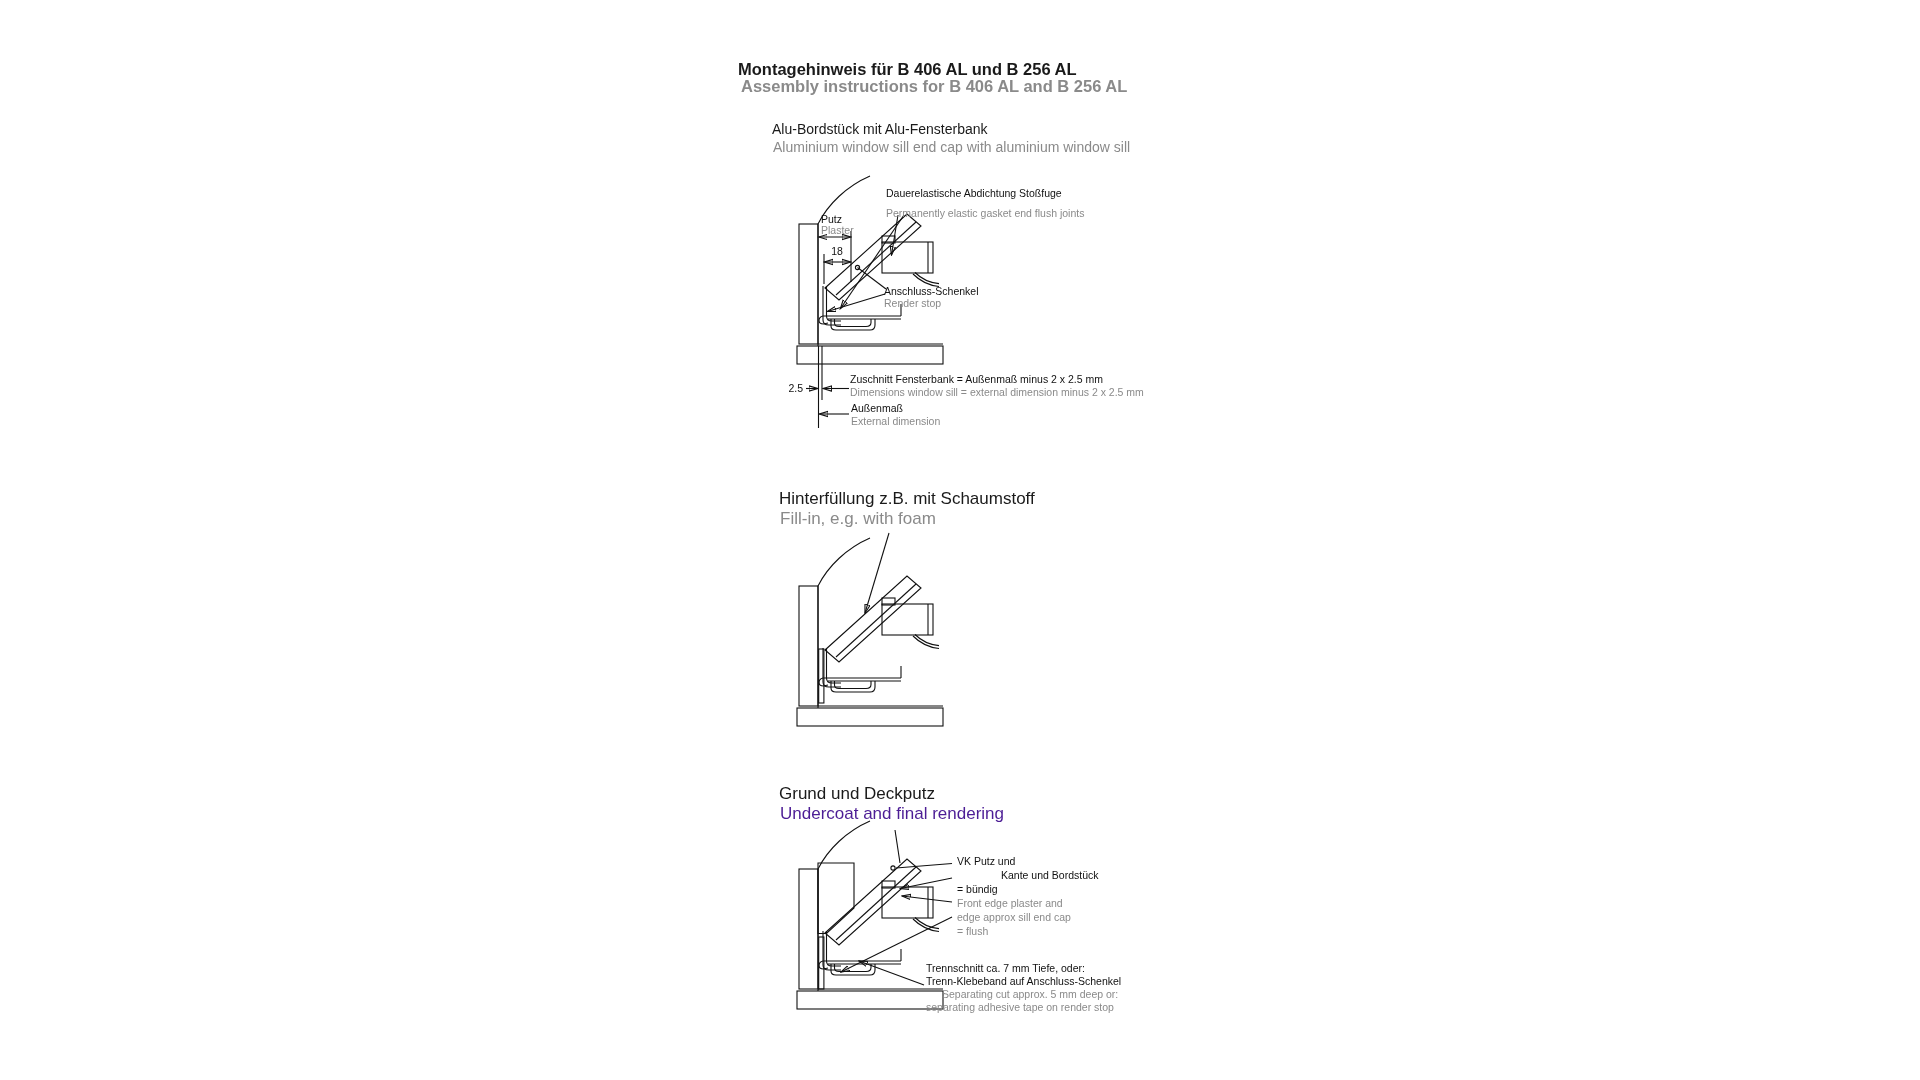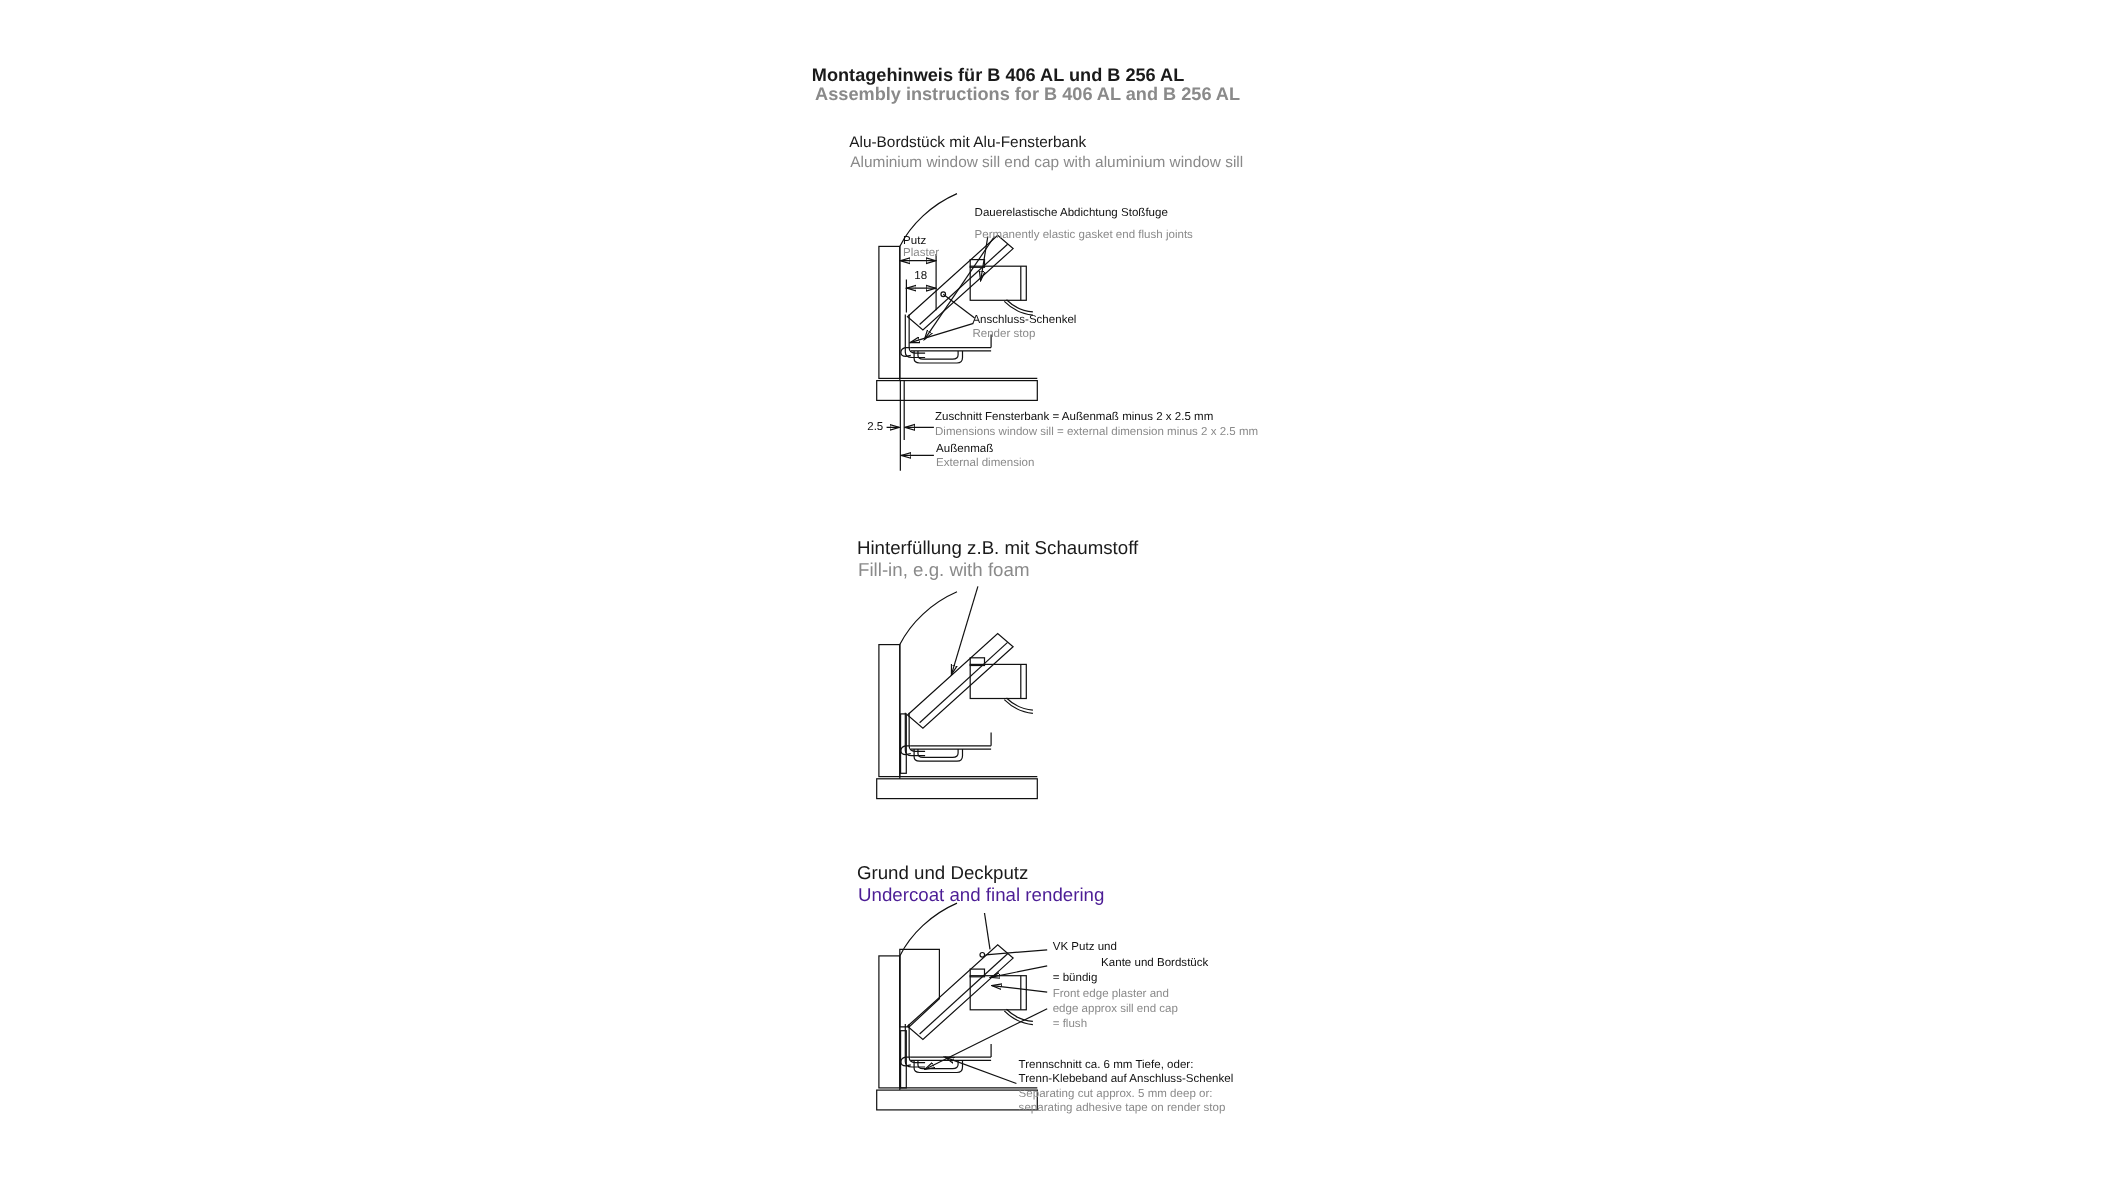--- a/index.html
+++ b/index.html
@@ -152,19 +152,19 @@
       <line x1="157" y1="107" x2="46" y2="162" marker-end="url(#arr)"></line>
 
       <line x1="129" y1="175" x2="64" y2="151" marker-end="url(#arr)"></line>
     </svg>
     <div class="lbl" style="left:162px; top:46px;">VK Putz und</div>
     <div class="lbl" style="left:162px; top:60px;padding-left:44px;">Kante und Bordstück</div>
     <div class="lbl" style="left:162px; top:74px;">= bündig</div>
     <div class="lbl en" style="left:162px; top:88px;">Front edge plaster and</div>
     <div class="lbl en" style="left:162px; top:102px;">edge approx sill end cap</div>
     <div class="lbl en" style="left:162px; top:116px;">= flush</div>
-    <div class="lbl" style="left:131px; top:153px;">Trennschnitt ca. 6 mm Tiefe, oder:</div>
+    <div class="lbl" style="left:131px; top:153px;">Trennschnitt ca. 7 mm Tiefe, oder:</div>
     <div class="lbl" style="left:131px; top:166px;">Trenn-Klebeband auf Anschluss-Schenkel</div>
-    <div class="lbl en" style="left:131px; top:179px;">Separating cut approx. 5 mm deep or:</div>
+    <div class="lbl en" style="left:147px; top:179px;">Separating cut approx. 5 mm deep or:</div>
     <div class="lbl en" style="left:131px; top:192px;">separating adhesive tape on render stop</div>
   </div>
 
 </div>
 
 </body></html>

